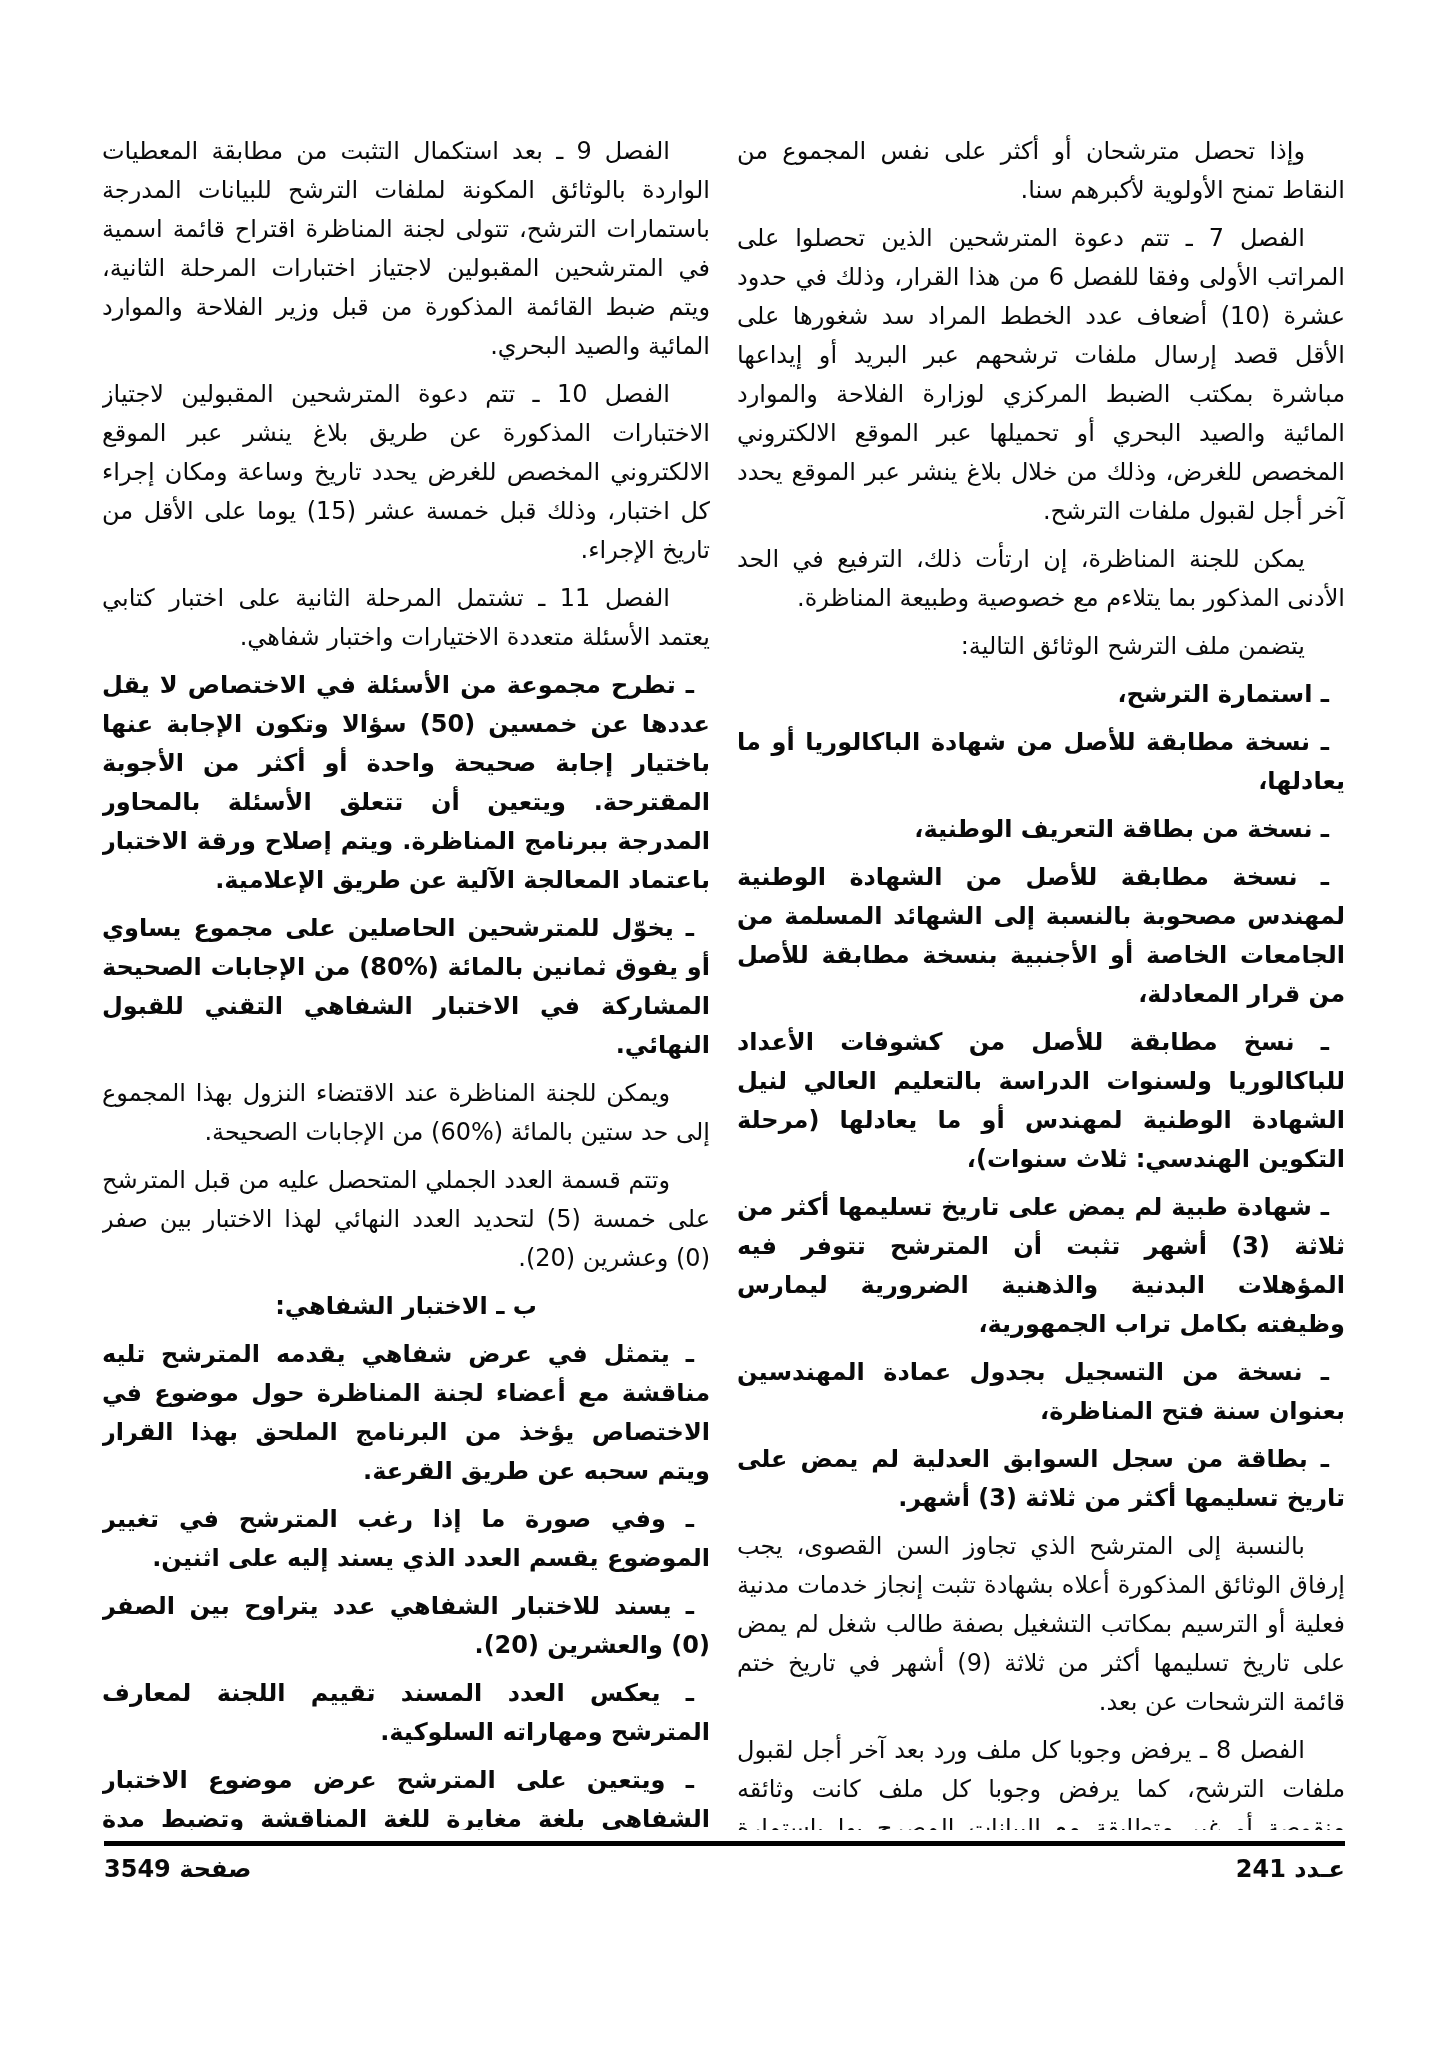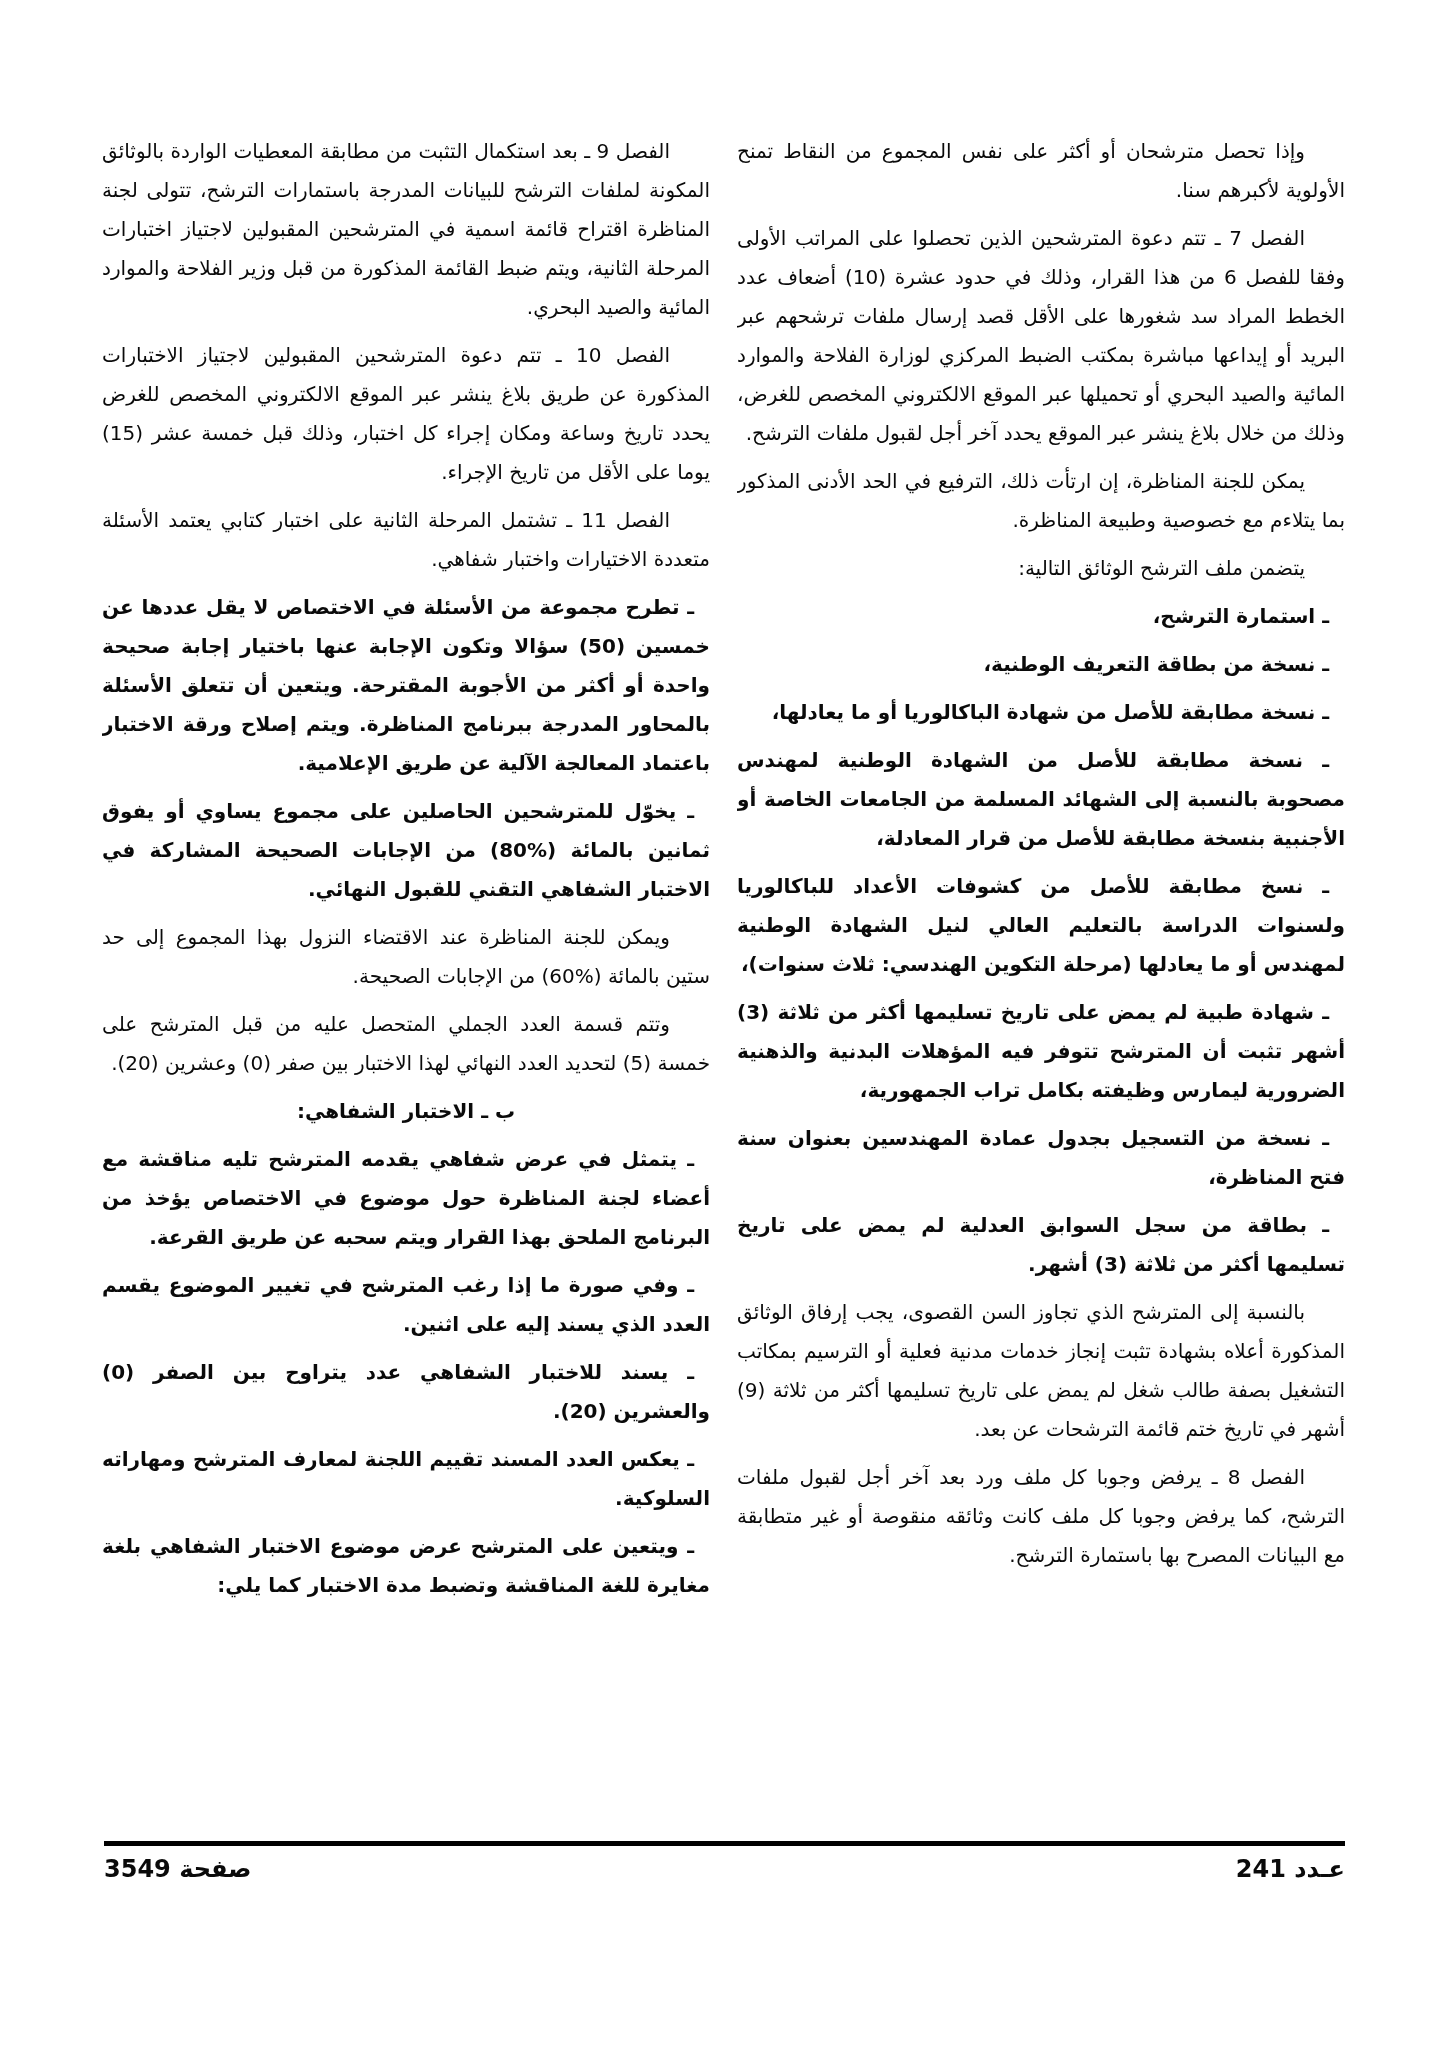--- a/index.html
+++ b/index.html
@@ -16,21 +16,21 @@
   .columns {
     position:absolute;
     top:132px; right:102px; left:100px;
     display:flex;
     gap:27px;
   }
   .col {
     width:608px;
     max-height:1698px;
     overflow:hidden;
-    font-size:20px;
+    font-size:24px;
     line-height:39px;
   }
   .col p { margin:0 0 9px 0; text-align:justify; }
   .para { text-indent:40px; }
   .item { text-indent:16px;font-weight:bold; }
   .heading {
     font-weight:bold;
     text-align:justify;
     text-align-last:center;
     text-indent:0;
@@ -55,22 +55,22 @@
 <div class="page">
 
   <div class="columns">
 
     <div class="col">
       <p class="para">وإذا تحصل مترشحان أو أكثر على نفس المجموع من النقاط تمنح الأولوية لأكبرهم سنا.</p>
       <p class="para">الفصل 7 ـ تتم دعوة المترشحين الذين تحصلوا على المراتب الأولى وفقا للفصل 6 من هذا القرار، وذلك في حدود عشرة (10) أضعاف عدد الخطط المراد سد شغورها على الأقل قصد إرسال ملفات ترشحهم عبر البريد أو إيداعها مباشرة بمكتب الضبط المركزي لوزارة الفلاحة والموارد المائية والصيد البحري أو تحميلها عبر الموقع الالكتروني المخصص للغرض، وذلك من خلال بلاغ ينشر عبر الموقع يحدد آخر أجل لقبول ملفات الترشح.</p>
       <p class="para">يمكن للجنة المناظرة، إن ارتأت ذلك، الترفيع في الحد الأدنى المذكور بما يتلاءم مع خصوصية وطبيعة المناظرة.</p>
       <p class="para">يتضمن ملف الترشح الوثائق التالية:</p>
       <p class="item">ـ استمارة الترشح،</p>
+      <p class="item">ـ نسخة مطابقة للأصل من شهادة الباكالوريا أو ما يعادلها،</p>
       <p class="item">ـ نسخة من بطاقة التعريف الوطنية،</p>
-      <p class="item">ـ نسخة مطابقة للأصل من شهادة الباكالوريا أو ما يعادلها،</p>
       <p class="item">ـ نسخة مطابقة للأصل من الشهادة الوطنية لمهندس مصحوبة بالنسبة إلى الشهائد المسلمة من الجامعات الخاصة أو الأجنبية بنسخة مطابقة للأصل من قرار المعادلة،</p>
       <p class="item">ـ نسخ مطابقة للأصل من كشوفات الأعداد للباكالوريا ولسنوات الدراسة بالتعليم العالي لنيل الشهادة الوطنية لمهندس أو ما يعادلها (مرحلة التكوين الهندسي: ثلاث سنوات)،</p>
       <p class="item">ـ شهادة طبية لم يمض على تاريخ تسليمها أكثر من ثلاثة (3) أشهر تثبت أن المترشح تتوفر فيه المؤهلات البدنية والذهنية الضرورية ليمارس وظيفته بكامل تراب الجمهورية،</p>
       <p class="item">ـ نسخة من التسجيل بجدول عمادة المهندسين بعنوان سنة فتح المناظرة،</p>
       <p class="item">ـ بطاقة من سجل السوابق العدلية لم يمض على تاريخ تسليمها أكثر من ثلاثة (3) أشهر.</p>
       <p class="para">بالنسبة إلى المترشح الذي تجاوز السن القصوى، يجب إرفاق الوثائق المذكورة أعلاه بشهادة تثبت إنجاز خدمات مدنية فعلية أو الترسيم بمكاتب التشغيل بصفة طالب شغل لم يمض على تاريخ تسليمها أكثر من ثلاثة (9) أشهر في تاريخ ختم قائمة الترشحات عن بعد.</p>
       <p class="para">الفصل 8 ـ يرفض وجوبا كل ملف ورد بعد آخر أجل لقبول ملفات الترشح، كما يرفض وجوبا كل ملف كانت وثائقه منقوصة أو غير متطابقة مع البيانات المصرح بها باستمارة الترشح.</p>
     </div>
 
     <div class="col">

